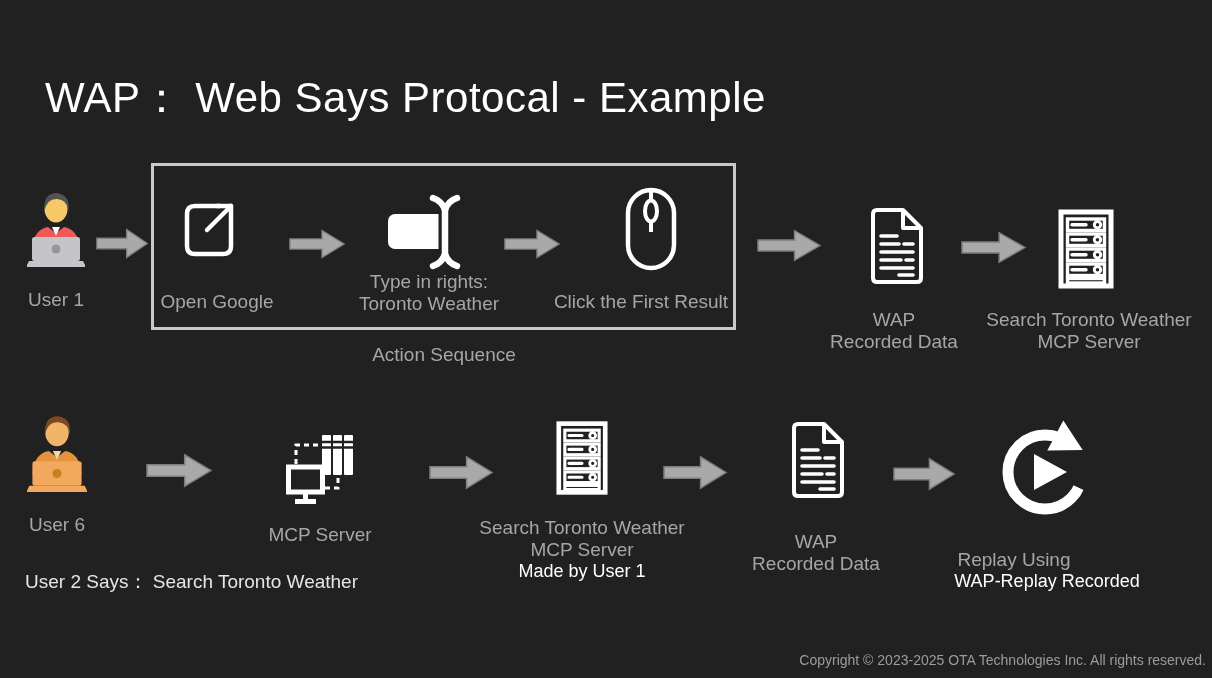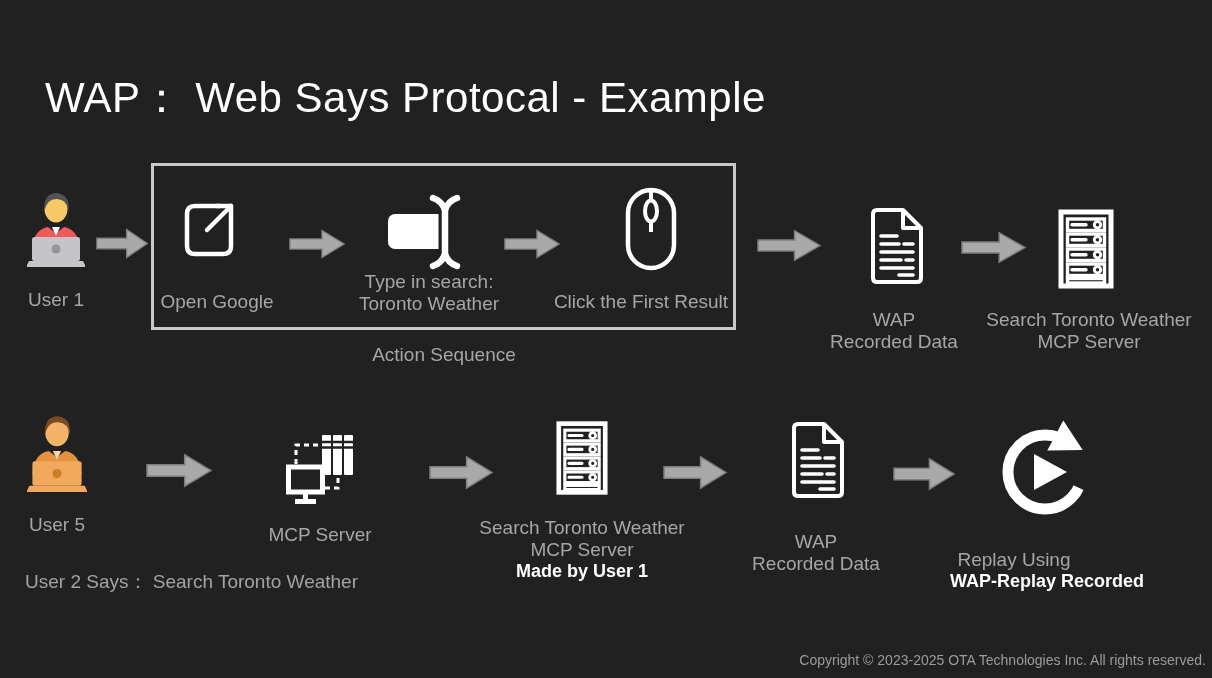--- a/index.html
+++ b/index.html
@@ -15,24 +15,24 @@
   .title {
     position:absolute; left:45px; top:70px;
     font-size:42px; color:#ffffff; white-space:nowrap; letter-spacing:0.5px;
   }
   .cap {
     position:absolute;
     font-size:19px; line-height:22px;
     color:#a6a6a6; text-align:center; white-space:nowrap;
     transform:translateX(-50%);
   }
-  .cap-strong { color:#ffffff; font-weight:700; font-size:18px; }
+  .cap-strong { color:#ffffff; font-weight:400; font-size:18px; }
   .says {
     position:absolute; left:25px; top:569px;
-    font-size:19px; color:#a3a3a3; white-space:nowrap;
+    font-size:19px; color:#e5e5e5; white-space:nowrap;
   }
   .groupbox {
     position:absolute; left:151px; top:163px; width:585px; height:167px;
     border:3px solid #c9c9c9;
   }
   .copyright {
     position:absolute; right:6px; top:652px;
     font-size:14px; color:#9c9c9c; white-space:nowrap;margin-left:7px;
   }
   svg { position:absolute; display:block; }
@@ -76,21 +76,21 @@
     <path d="M46 9 Q55 12 58 21 Q61 12 70 9"></path>
     <path d="M58 19 V67"></path>
     <path d="M46 77 Q55 74 58 65 Q61 74 70 77"></path>
   </g>
   <g fill="none" stroke="#ffffff" stroke-width="6.5" stroke-linecap="round">
     <path d="M46 9 Q55 12 58 21 Q61 12 70 9"></path>
     <path d="M58 19 V67"></path>
     <path d="M46 77 Q55 74 58 65 Q61 74 70 77"></path>
   </g>
 </svg>
-<div class="cap" style="left:429px;top:271px">Type in search:</div>
+<div class="cap" style="left:429px;top:271px">Type in rights:</div>
 <div class="cap" style="left:429px;top:293px">Toronto Weather</div>
 
 <svg style="left:504px;top:227px" width="57" height="34" viewBox="0 0 64 40" preserveAspectRatio="none">
   <polygon points="1,14 37,14 37,4 62,20 37,36 37,26 1,26" fill="#a9a9a9" stroke="#7e7e7e" stroke-width="1.5"></polygon>
 </svg>
 
 <svg style="left:622px;top:186px" width="58" height="86" viewBox="0 0 58 86" fill="none" stroke="#ffffff">
   <rect x="6" y="4" width="46" height="78" rx="23" stroke-width="4.5"></rect>
   <line x1="29" y1="4" x2="29" y2="15" stroke-width="4"></line>
   <ellipse cx="29" cy="25" rx="6" ry="10.5" stroke-width="4"></ellipse>
@@ -145,21 +145,21 @@
 
 <svg class="abs" style="left:27px;top:411px" width="60" height="82" viewBox="0 0 58 80">
   <ellipse cx="29" cy="21" rx="11.5" ry="13.5" fill="#f2b469"></ellipse>
   <path d="M17.5 23 Q16 5 30 5 Q43.5 7 41.5 23 Q40 11.5 30 11 Q20 10.5 17.5 23 Z" fill="#7c4a22"></path>
   <path d="M5 61 Q7 41 21 39 L29 45 L37 39 Q51 41 53 61 Z" fill="#e6933f"></path>
   <path d="M25 39 L29 47.5 L33 39 Z" fill="#f6d7a6"></path>
   <rect x="5" y="49" width="48" height="24" rx="2.5" fill="#f2a95e"></rect>
   <circle cx="29" cy="61" r="4.5" fill="#cc7e21"></circle>
   <path d="M2 73 H56 L59 79 H-1 Z" fill="#f2a95e"></path>
 </svg>
-<div class="cap" style="left:57px;top:514px">User 5</div>
+<div class="cap" style="left:57px;top:514px">User 6</div>
 
 <div class="says">User 2 Says： Search Toronto Weather</div>
 
 <svg style="left:146px;top:451px" width="67" height="39" viewBox="0 0 64 40" preserveAspectRatio="none">
   <polygon points="1,14 37,14 37,4 62,20 37,36 37,26 1,26" fill="#a9a9a9" stroke="#7e7e7e" stroke-width="1.5"></polygon>
 </svg>
 
 <svg style="left:286px;top:433px" width="68" height="74" viewBox="0 0 68 74">
   <g fill="#ffffff">
     <rect x="36" y="2" width="9" height="40" rx="1"></rect>

